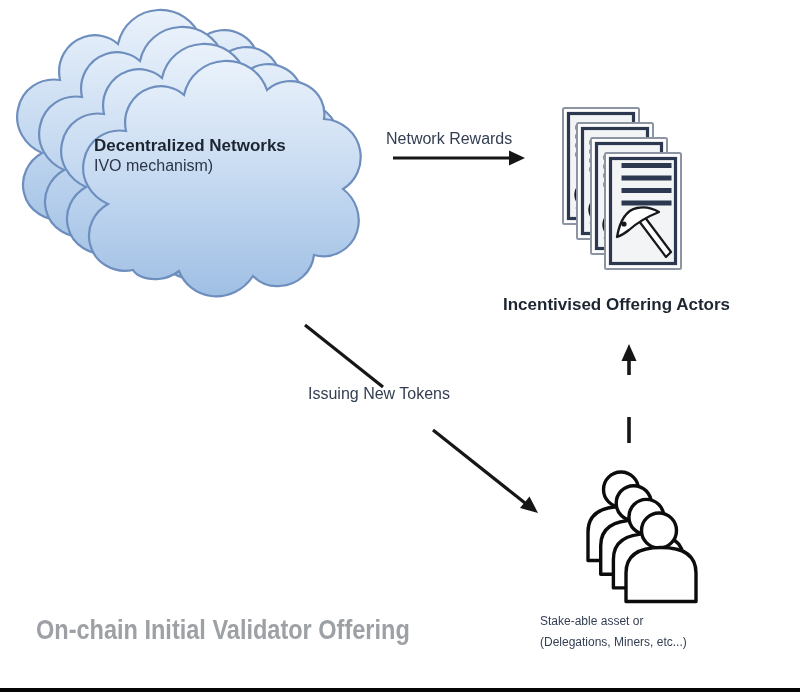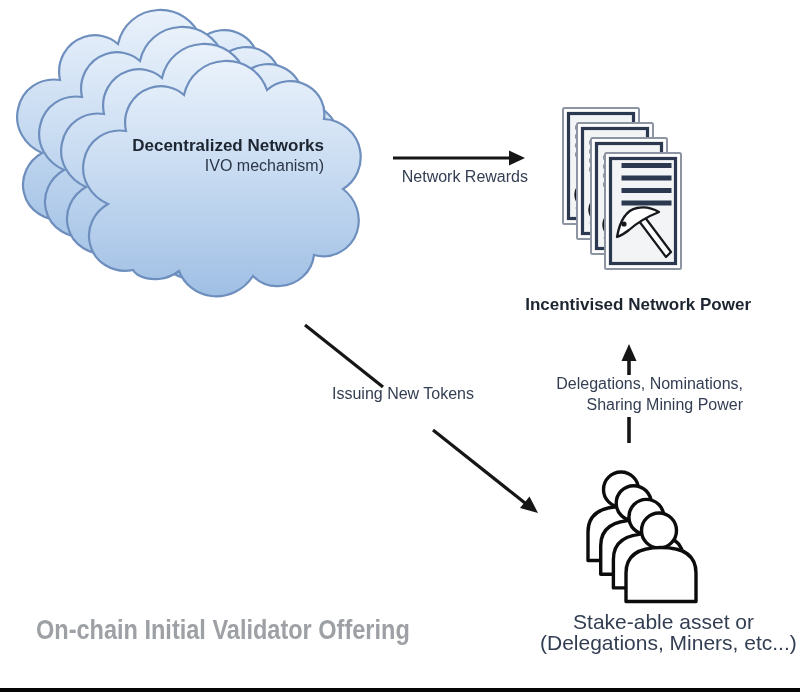--- a/index.html
+++ b/index.html
@@ -2,30 +2,30 @@
 <html><head>
 <meta charset="utf-8">
 <style>
   html,body{margin:0;padding:0;background:#fff;}
   .stage{
     position:relative;width:800px;height:697px;background:#ffffff;overflow:hidden;
     font-family:"Liberation Sans", sans-serif;
   }
   .stage svg{position:absolute;left:0;top:0;}
   .label{
-    position:absolute;text-align:right;color:#333e52;
+    position:absolute;text-align:left;color:#333e52;
     font-size:16px;line-height:20px;white-space:nowrap;
   }
   .label .bold{font-weight:bold;font-size:17px;color:#1d2531;}
   .cloud-text{width:230px;left:94px;top:136px;color:#2b3547;}
-  .network-rewards{left:386px;top:129px;width:142px;margin-top:38px;}
+  .network-rewards{left:386px;top:129px;width:142px;}
   .actors-text{left:503px;top:295px;width:248px;}
   .delegations-text{left:515px;top:374px;width:228px;line-height:20.5px;}
   .issuing-text{left:308px;top:384px;width:166px;}
-  .stakers-text{left:540px;top:611px;width:214px;font-size:21px;line-height:21px;}
+  .stakers-text{left:540px;top:611px;width:214px;font-size:12px;line-height:21px;}
   .footer-title{
     position:absolute;left:36px;top:614px;color:#9da0a4;font-weight:bold;
     font-size:28px;white-space:nowrap;transform:scaleX(0.84);transform-origin:left center;
   }
   .bottom-rule{position:absolute;left:0;top:688px;width:800px;height:3.5px;background:#050505;}
 </style>
 </head>
 <body>
 
 <div class="stage">
@@ -132,27 +132,23 @@
   </svg>
 
   <div class="label cloud-text">
     <div class="bold">Decentralized Networks</div>
     <div>IVO mechanism)</div>
   </div>
 
   <div class="label network-rewards">Network Rewards</div>
 
   <div class="label actors-text">
-    <div class="bold">Incentivised Network Power</div>
+    <div class="bold">Incentivised Offering Actors</div>
   </div>
 
-  <div class="label delegations-text">
-    <div>Delegations, Nominations,</div>
-    <div>Sharing Mining Power</div>
-  </div>
 
   <div class="label issuing-text">Issuing New Tokens</div>
 
   <div class="label stakers-text">
     <div>Stake-able asset or</div>
     <div>(Delegations, Miners, etc...)</div>
   </div>
 
   <div class="footer-title">On-chain Initial Validator Offering</div>
 

